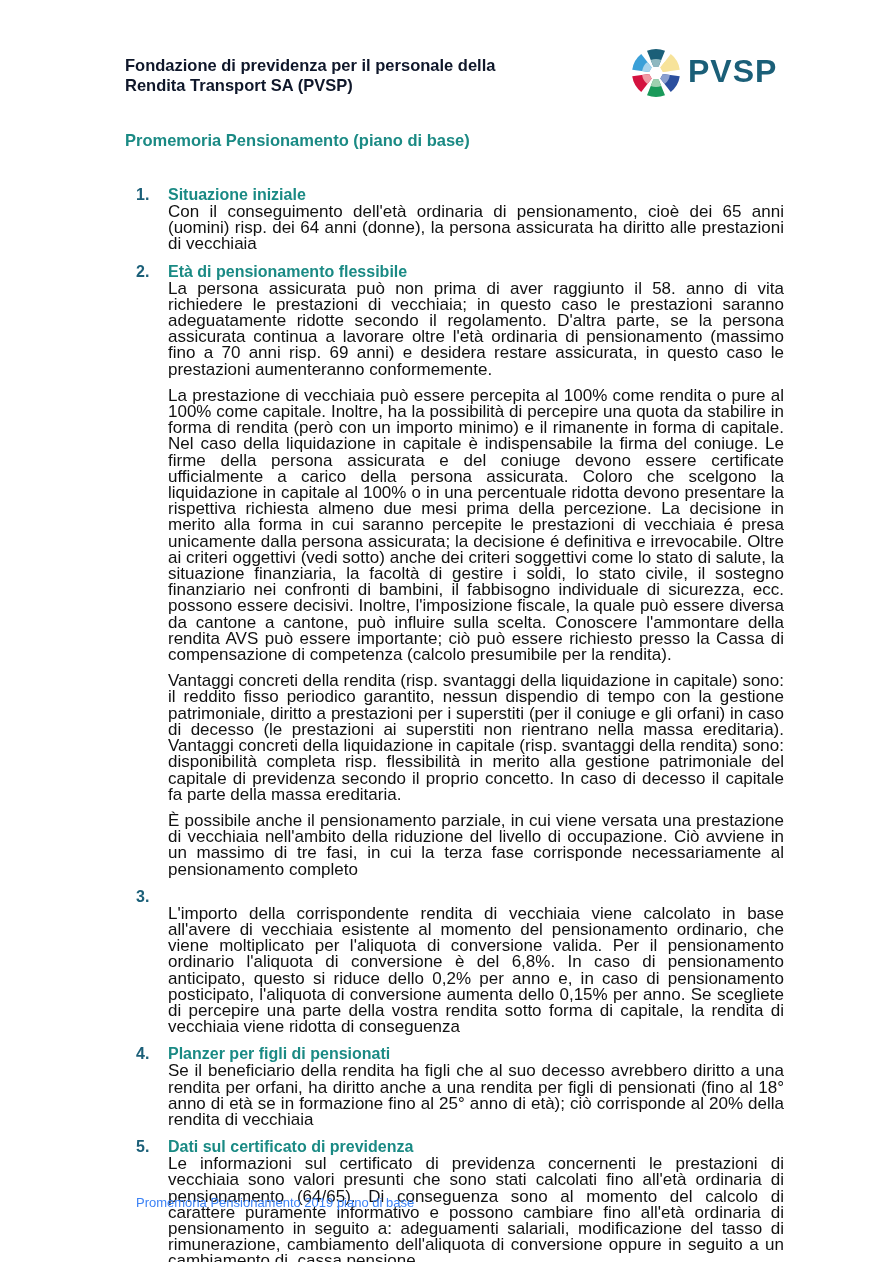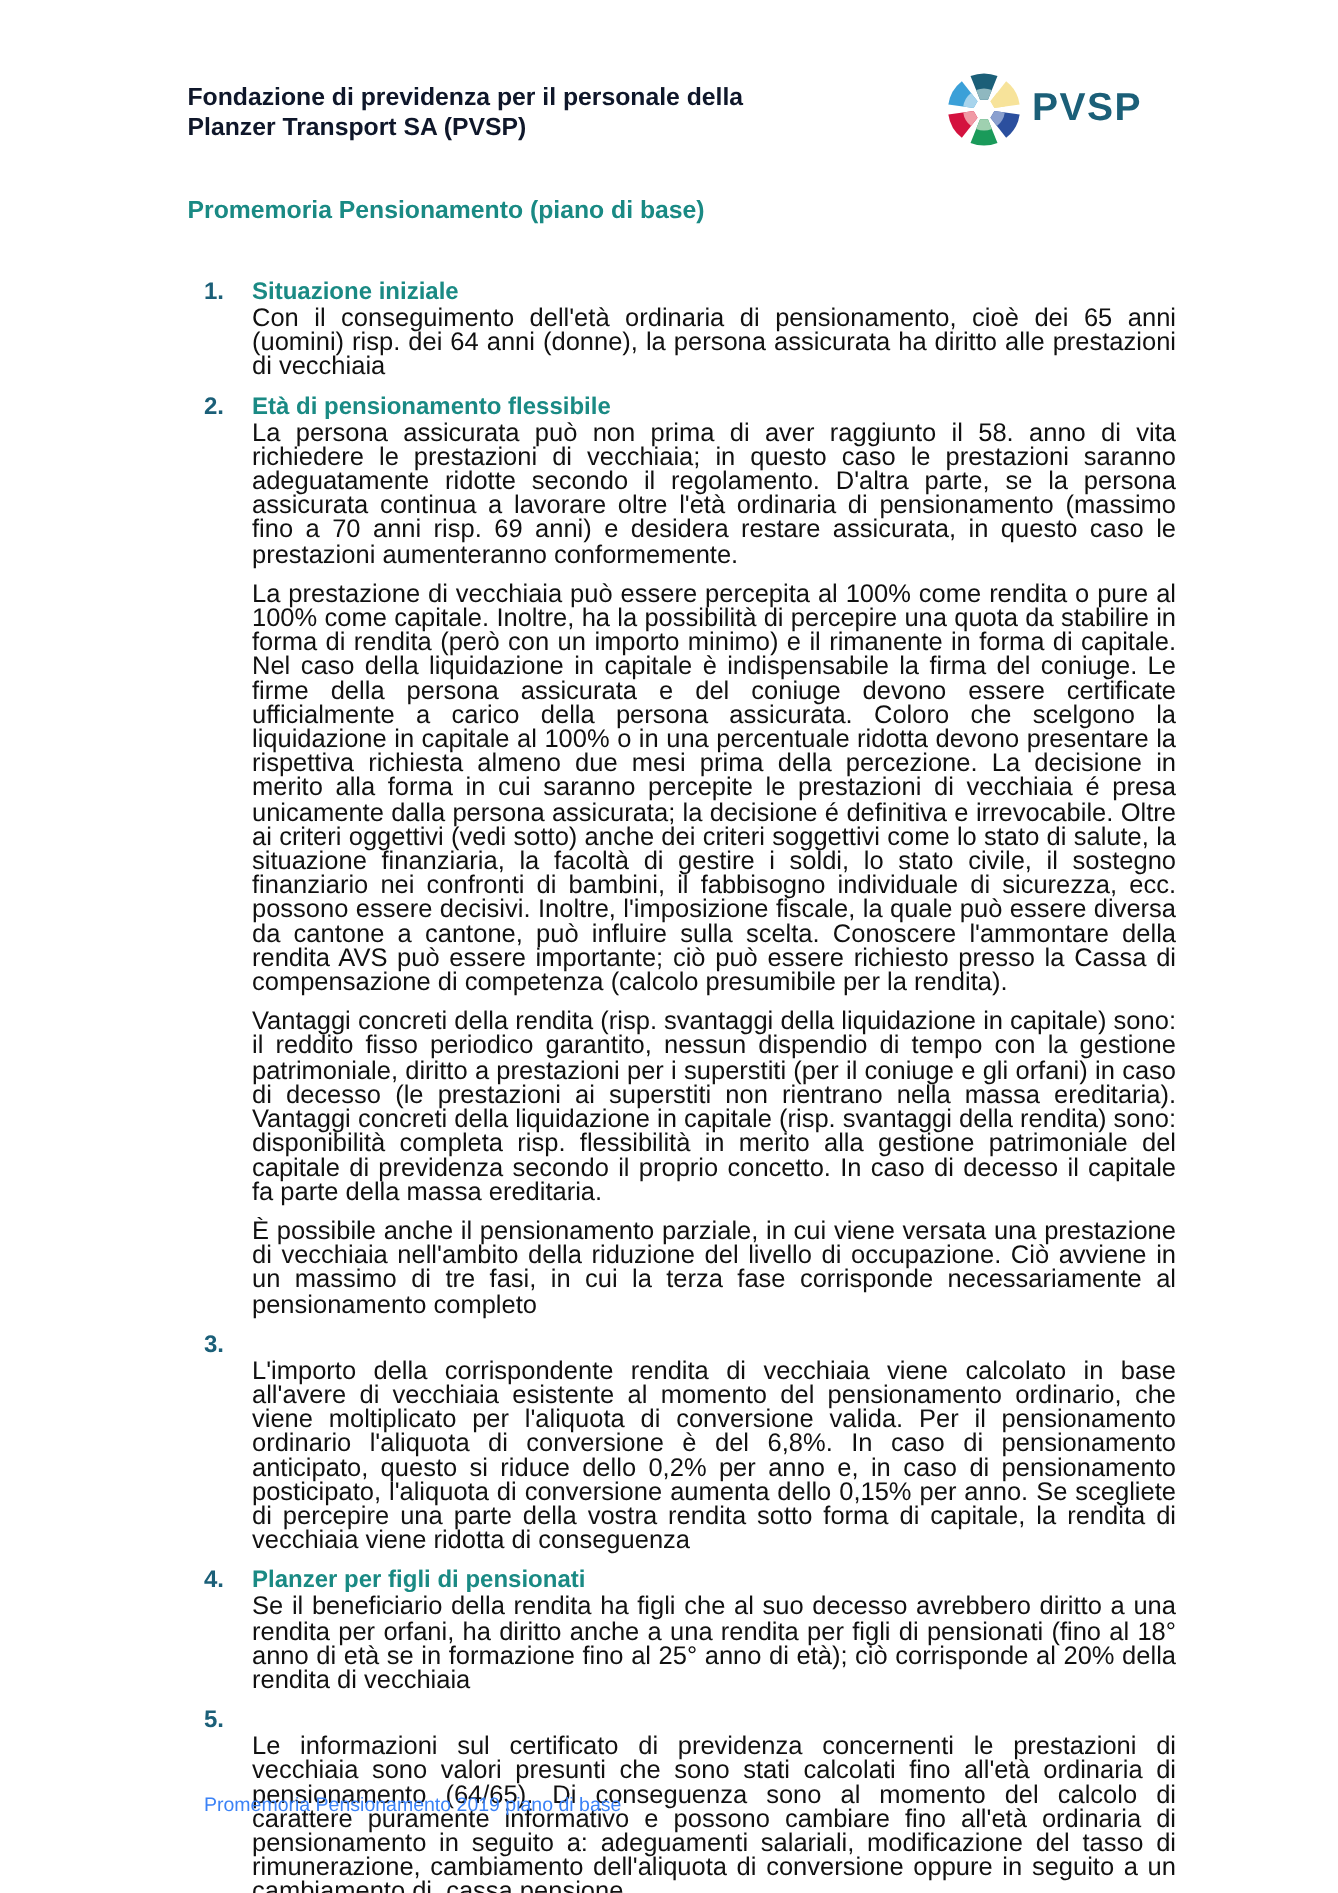--- a/index.html
+++ b/index.html
@@ -1,34 +1,34 @@
 <!DOCTYPE html>
 <html><head>
 <meta charset="utf-8">
 <style>
   html, body { margin: 0; padding: 0; background: #ffffff; }
   body { width: 892px; height: 1262px; position: relative; overflow: hidden; font-family: "Liberation Sans", sans-serif; color: #111; }
   .org-title { position: absolute; left: 125px; top: 55px; width: 450px; font-size: 16.5px; font-weight: bold; color: #0f172a; line-height: 20px; }
   .logo { position: absolute; left: 630px; top: 45px; width: 175px; height: 55px; }
-  .logo-text { position: absolute; left: 58px; top: 2px; font-size: 26px; font-weight: bold; color: #1b5f78; letter-spacing: 1px; line-height: 48px; }
+  .logo-text { position: absolute; left: 58px; top: 2px; font-size: 32px; font-weight: bold; color: #1b5f78; letter-spacing: 1px; line-height: 48px; }
   .doc-title { position: absolute; left: 125px; top: 131px; font-size: 16.5px; font-weight: bold; color: #1a8a84; }
   .sections { position: absolute; left: 136px; top: 185px; width: 648px; }
   .section { margin-bottom: 9px; }
   .section-head { display: flex; font-size: 16px; font-weight: bold; color: #1a8a84; line-height: 19px; }
   .section-num { width: 32px; color: #1b5f78; }
   .para { margin-left: 32px; font-size: 17px; line-height: 16.2px; text-align: justify; margin-bottom: 10px; }
   .para:last-child { margin-bottom: 0; }
   .footer { position: absolute; left: 136px; top: 1195px; font-size: 13px; color: #3b82f6; }
 </style>
 </head>
 <body>
 
 <div class="org-title">
   <div>Fondazione di previdenza per il personale della</div>
-  <div>Planzer Transport SA (PVSP)</div>
+  <div>Rendita Transport SA (PVSP)</div>
 </div>
 
 <div class="logo">
   <svg width="52" height="52" viewBox="-26 -26 52 52" style="position:absolute;left:0;top:2px;">
     <g id="petals">
         <path d="M -2.6222461539113846 -6.490286981967512 L -8.99055824198189 -22.252412509602898 A 24 24 0 0 1 8.990558241981887 -22.252412509602898 L 2.6222461539113837 -6.490286981967512 Z" fill="#1b5f78"></path>
         <path d="M -2.6222461539113846 -6.490286981967512 L -5.244492307822769 -12.980573963935024 A 14 14 0 0 1 5.244492307822767 -12.980573963935024 L 2.6222461539113837 -6.490286981967512 Z" fill="#8fb8c0"></path>
         <path d="M 4.309630327279608 -5.516075275247054 L 14.7758754078158 -18.91225808656133 A 24 24 0 0 1 23.76643364979769 -3.3401544230415707 L 6.931876481190993 -0.9742117067204581 Z" fill="#f7e39a"></path>
         <path d="M 4.309630327279608 -5.516075275247054 L 8.619260654559216 -11.032150550494109 A 14 14 0 0 1 13.863752962381986 -1.9484234134409162 L 6.931876481190993 -0.9742117067204581 Z" fill="#f7e39a"></path>
         <path d="M 6.931876481190993 0.9742117067204581 L 23.76643364979769 3.3401544230415707 A 24 24 0 0 1 14.7758754078158 18.91225808656133 L 4.309630327279608 5.516075275247054 Z" fill="#2b4f9e"></path>
@@ -73,18 +73,19 @@
     <div class="section">
       <div class="section-head">
         <span class="section-num">4.</span>
         <span>Planzer per figli di pensionati</span>
       </div>
       <div class="para">Se il beneficiario della rendita ha figli che al suo decesso avrebbero diritto a una rendita per orfani, ha diritto anche a una rendita per figli di pensionati (fino al 18° anno di età se in formazione fino al 25° anno di età); ciò corrisponde al 20% della rendita di vecchiaia</div>
     </div>
     <div class="section">
       <div class="section-head">
         <span class="section-num">5.</span>
+        <span>Dati sul certificato di previdenza</span>
       </div>
       <div class="para">Le informazioni sul certificato di previdenza concernenti le prestazioni di vecchiaia sono valori presunti che sono stati calcolati fino all'età ordinaria di pensionamento (64/65). Di conseguenza sono al momento del calcolo di carattere puramente informativo e possono cambiare fino all'età ordinaria di pensionamento in seguito a: adeguamenti salariali, modificazione del tasso di rimunerazione, cambiamento dell'aliquota di conversione oppure in seguito a un cambiamento di. cassa pensione.</div>
     </div>
   </div>
 
 <div class="footer">Promemoria Pensionamento 2019 piano di base</div>
 
 </body></html>

